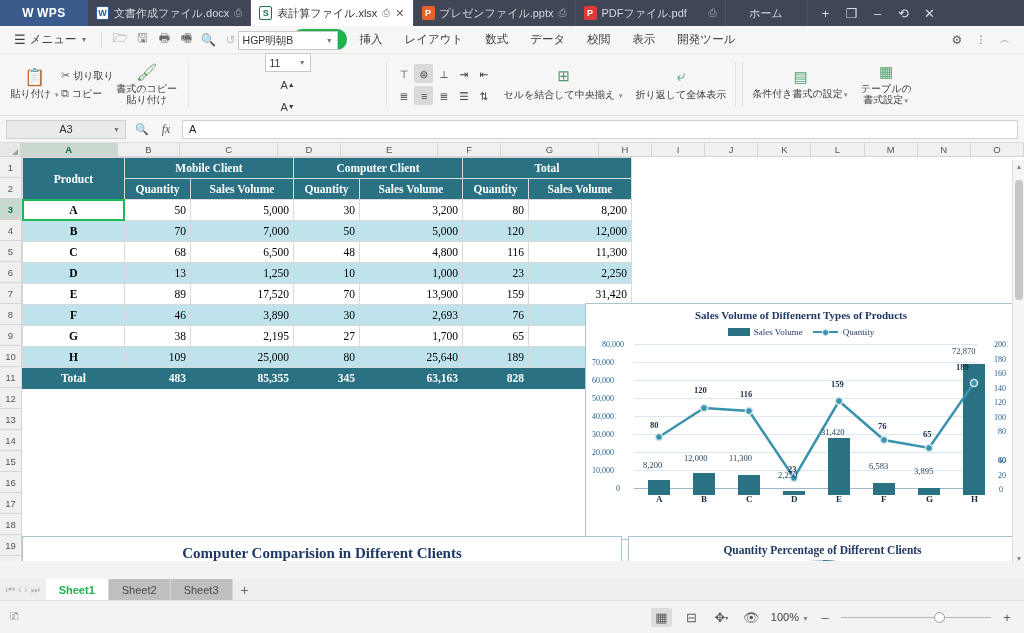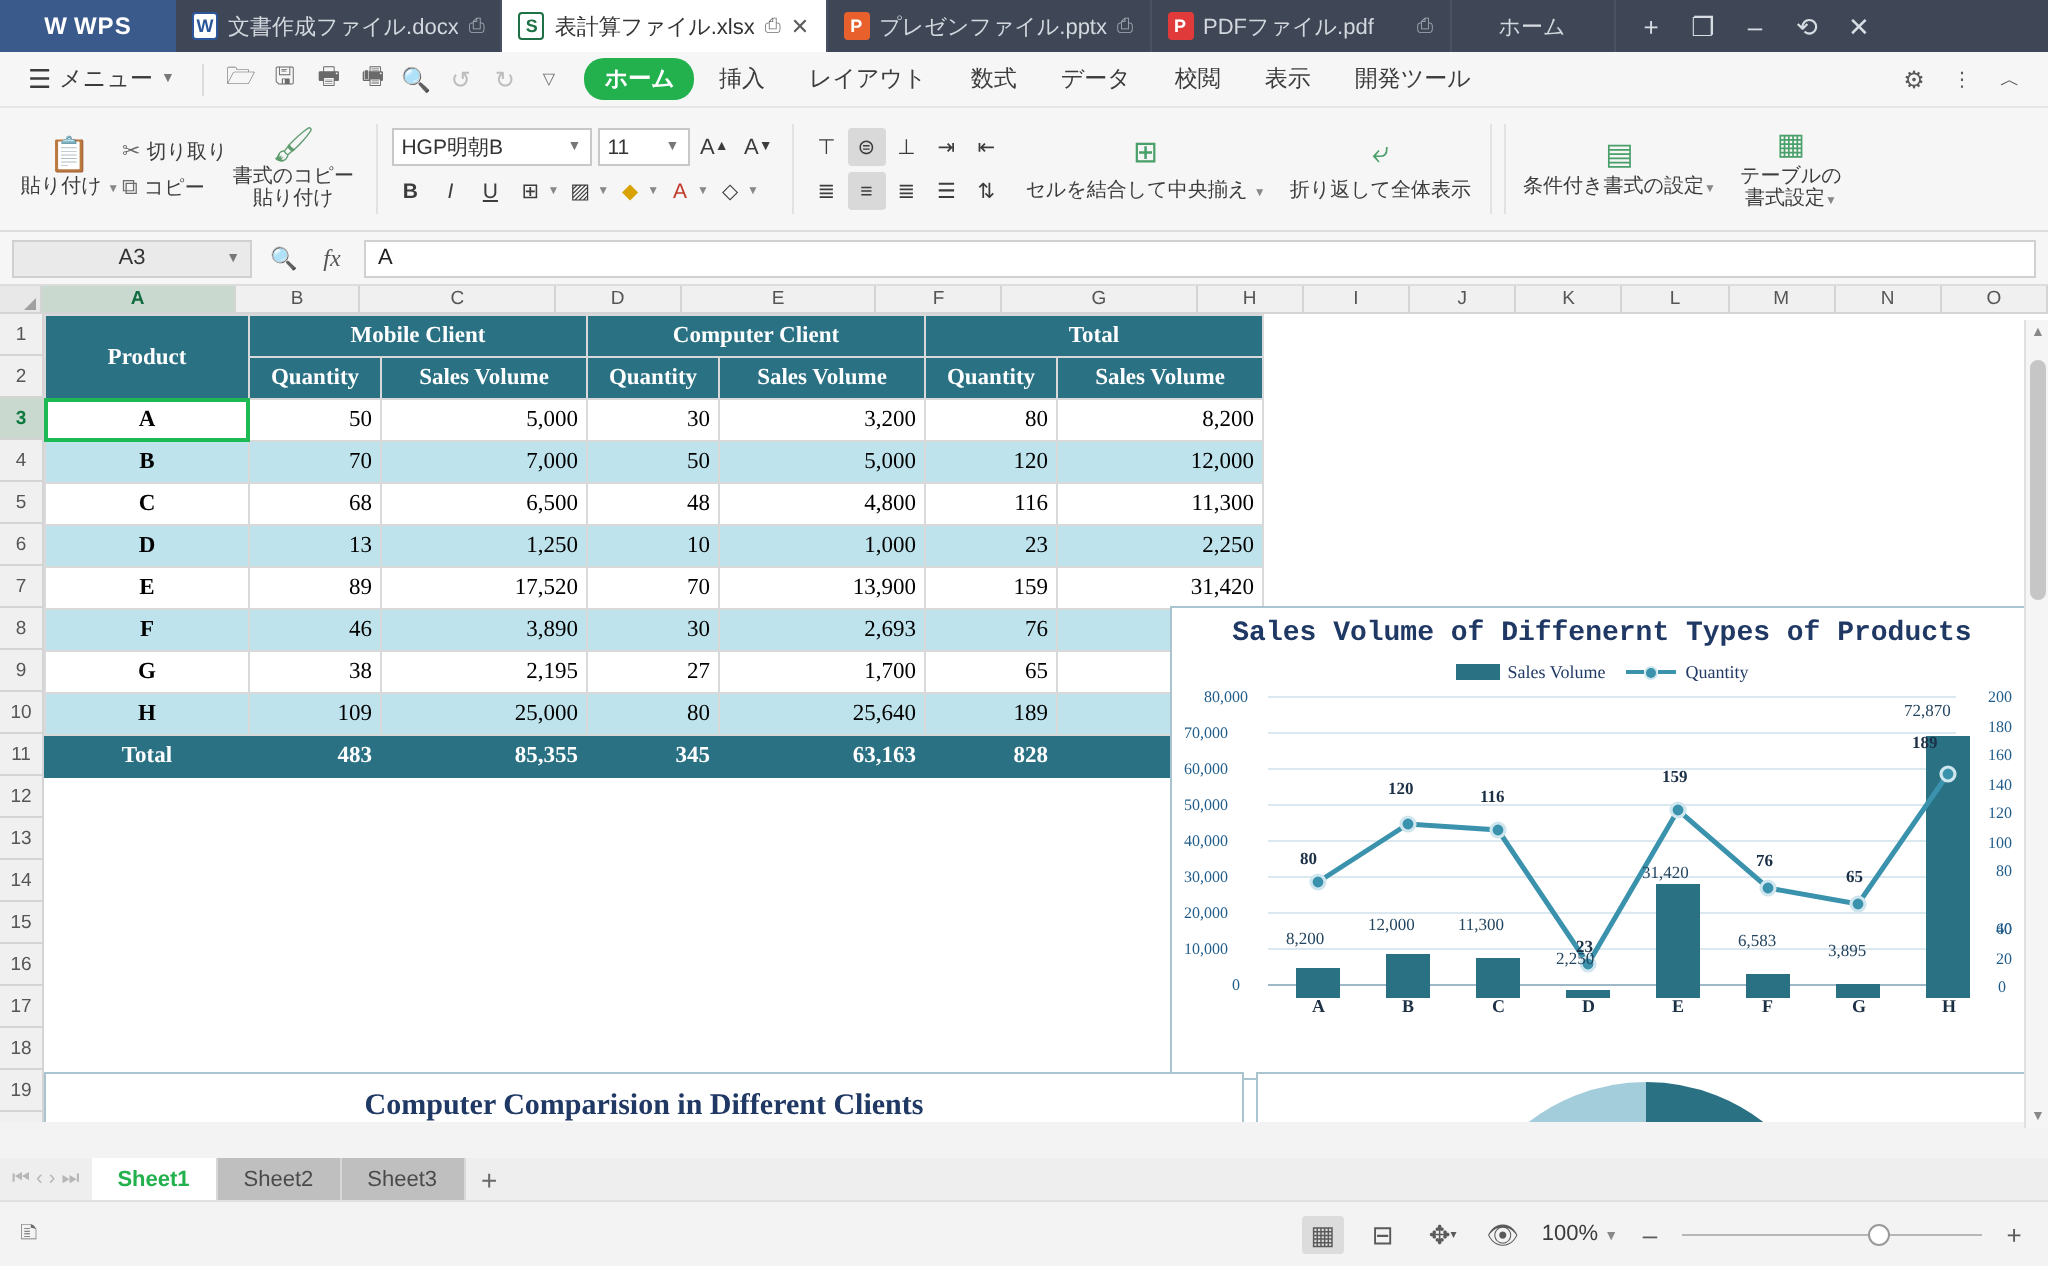--- a/index.html
+++ b/index.html
@@ -73,21 +73,21 @@
   .rsep { width:1px; background:#e2e2e2; margin: 6px 3px; }
   .big-btn { display:flex; flex-direction:column; align-items:center; justify-content:center;
              width:52px; gap:2px; }
   .big-btn .gi { font-size:17px; color:#5f9c6f; line-height:1; }
   .big-btn .lb { font-size:10px; text-align:center; line-height:11px; }
   .stack2 { display:flex; flex-direction:column; gap:4px; justify-content:center; }
   .mini { display:flex; align-items:center; gap:3px; font-size:10px; }
   .mini .gi { font-size:11px; color:#6b6b6b; }
 
   .fontgrp { display:flex; flex-direction:column; gap:3px; justify-content:center; padding:0 4px;}
-  .fontrow1 { display:flex; align-items:center; gap:3px; }
+  .fontrow1 { display:flex; align-items:center; gap:3px;flex-direction:column; }
   .fsel {
     height:19px; border:1px solid #c8c8c8; background:#fff; font-size:10.5px;
     display:flex; align-items:center; padding:0 4px; justify-content:space-between; color:#333;
   }
   .fsel.name { width:100px; }
   .fsel.size { width:46px; }
   .fsel .cv { font-size:7px; color:#777; }
   .abtn { width:19px; height:19px; display:flex; align-items:center;
           justify-content:center; font-size:11px; color:#3c3c3c; }
   .fontrow2 { display:flex; align-items:center; gap:1px; }
@@ -154,21 +154,21 @@
   tr.totalrow td { background:#2a7183; color:#fff; font-weight:bold; border-color:#2a7183;}
   .selbox { position:absolute; border:2px solid #1db954; pointer-events:none; }
 
   
   .chartbox { position:absolute; background:#fff; border:1px solid #a9c3cf; }
   .ctitle { text-align:center; font-family:"Liberation Serif", serif; font-weight:bold;
             color:#1f3864; }
 
   
   #chart1 { left:585px; top:160px; width:432px; height:237px; }
-  #chart1 .ctitle { font-size:14px; margin-top:5px;font-family:Liberation Mono, monospace; }
+  #chart1 .ctitle { font-size:11px; margin-top:5px; }
   .legend1 { display:flex; align-items:center; justify-content:center; gap:10px; margin-top:6px;
              font-family:"Liberation Serif", serif; font-size:9px; color:#1f3864; }
   .legend1 .sw-bar { width:22px; height:8px; background:#2a7183; display:inline-block; }
   .legend1 .sw-line { display:inline-flex; align-items:center; }
   .legend1 .sw-line i { width:9px; height:2.5px; background:#3a92ad; display:inline-block;}
   .legend1 .sw-line b { width:7px; height:7px; border-radius:50%; background:#3a92ad;
                         display:inline-block; border:1.5px solid #cfe6ee; }
   .c1plot { position:relative; margin-top:3px; height:172px; }
 
   
@@ -756,20 +756,21 @@
         <div class="catlabel" style="left:385px; top:154px">H</div>
       </div>
     </div>
 
     <div class="chartbox" id="chart2">
       <div class="ctitle">Computer Comparision in Different Clients</div>
 
     </div>
 
     <div class="chartbox" id="chart3">
+      <div class="ctitle">Quantity Percentage of Different Clients</div>
       <div class="c3plot">
         <svg width="389" height="150" style="position:absolute;left:0;top:0">
 
           <circle cx="194" cy="100" r="73" fill="none" stroke="#2a7183" stroke-width="46" stroke-dasharray="266 193" transform="rotate(-90 194 100)"></circle>
           <circle cx="194" cy="100" r="73" fill="none" stroke="#a4cddc" stroke-width="46" stroke-dasharray="193 266" stroke-dashoffset="-266" transform="rotate(-90 194 100)"></circle>
           <line x1="100" y1="80" x2="140" y2="96" stroke="#222" stroke-width="1"></line>
           <line x1="255" y1="117" x2="292" y2="100" stroke="#222" stroke-width="1"></line>
         </svg>
 
       </div>

